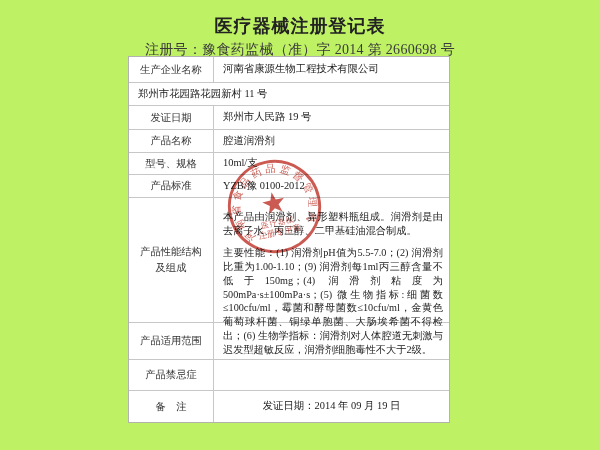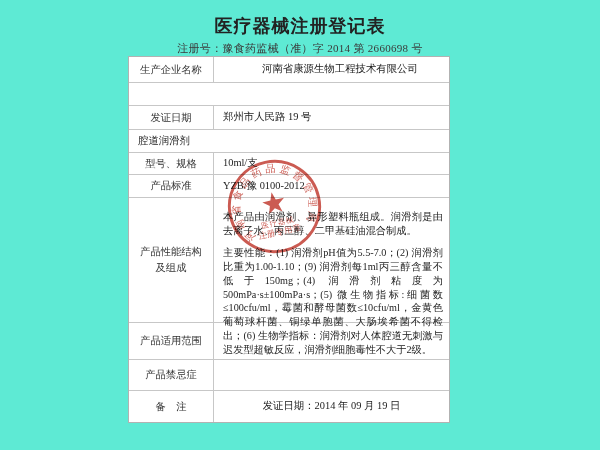--- a/index.html
+++ b/index.html
@@ -9,40 +9,40 @@
     width: 600px;
     height: 450px;
     overflow: hidden;
     font-family: "Liberation Serif", "DejaVu Serif", serif;
     color: #2b2b2b;
   }
   .sheet {
     position: relative;
     width: 600px;
     height: 450px;
-    background: #5eead4;
+    background: #bef264;
   }
   .doc-title {
     position: absolute;
     top: 14px;
     left: 0;
     width: 600px;
     text-align: center;
     font-size: 18px;
     font-weight: bold;
     letter-spacing: 1px;
     color: #222222;
   }
   .reg-line {
     position: absolute;
     top: 41px;
     left: 0;
     width: 600px;
     text-align: center;
-    font-size: 11px;
+    font-size: 14px;
     color: #3a3a3a;
     letter-spacing: 0.3px;
   }
   .form-table {
     position: absolute;
     left: 128px;
     top: 56px;
     width: 322px;
     border: 1px solid #b2b2b2;
     box-sizing: border-box;
@@ -86,21 +86,21 @@
     display: block;
     padding-top: 4px;
     line-height: 13.9px;
     font-size: 10.2px;
   }
   .cell-value.multiline p {
     margin: 8px 0 0 0;
     text-align: justify;
   }
   
-  .r1  { height: 25px; gap: 39px; }
+  .r1  { height: 25px; }
   .r2  { height: 23px; }
   .r3  { height: 24px; }
   .r4  { height: 23px; }
   .r5  { height: 22px; }
   .r6  { height: 23px; }
   .r7  { height: 125px; }
   .r8  { height: 37px; }
   .r9  { height: 31px; }
   .r10 { height: 32px; }
   .stamp {
@@ -125,28 +125,30 @@
   <div class="reg-line">注册号：豫食药监械（准）字 2014 第 2660698 号</div>
 
   <div class="form-table">
 
     <div class="row r1">
       <div class="cell-label">生产企业名称</div>
       <div class="cell-value">河南省康源生物工程技术有限公司</div>
     </div>
 
     <div class="row r2">
+      <div class="cell-value">郑州市花园路花园新村 11 号</div>
     </div>
 
     <div class="row r3">
       <div class="cell-label">发证日期</div>
       <div class="cell-value">郑州市人民路 19 号</div>
     </div>
 
     <div class="row r4">
+      <div class="cell-label">产品名称</div>
       <div class="cell-value">腔道润滑剂</div>
     </div>
 
     <div class="row r5">
       <div class="cell-label">型号、规格</div>
       <div class="cell-value">10ml/支</div>
     </div>
 
     <div class="row r6">
       <div class="cell-label">产品标准</div>

